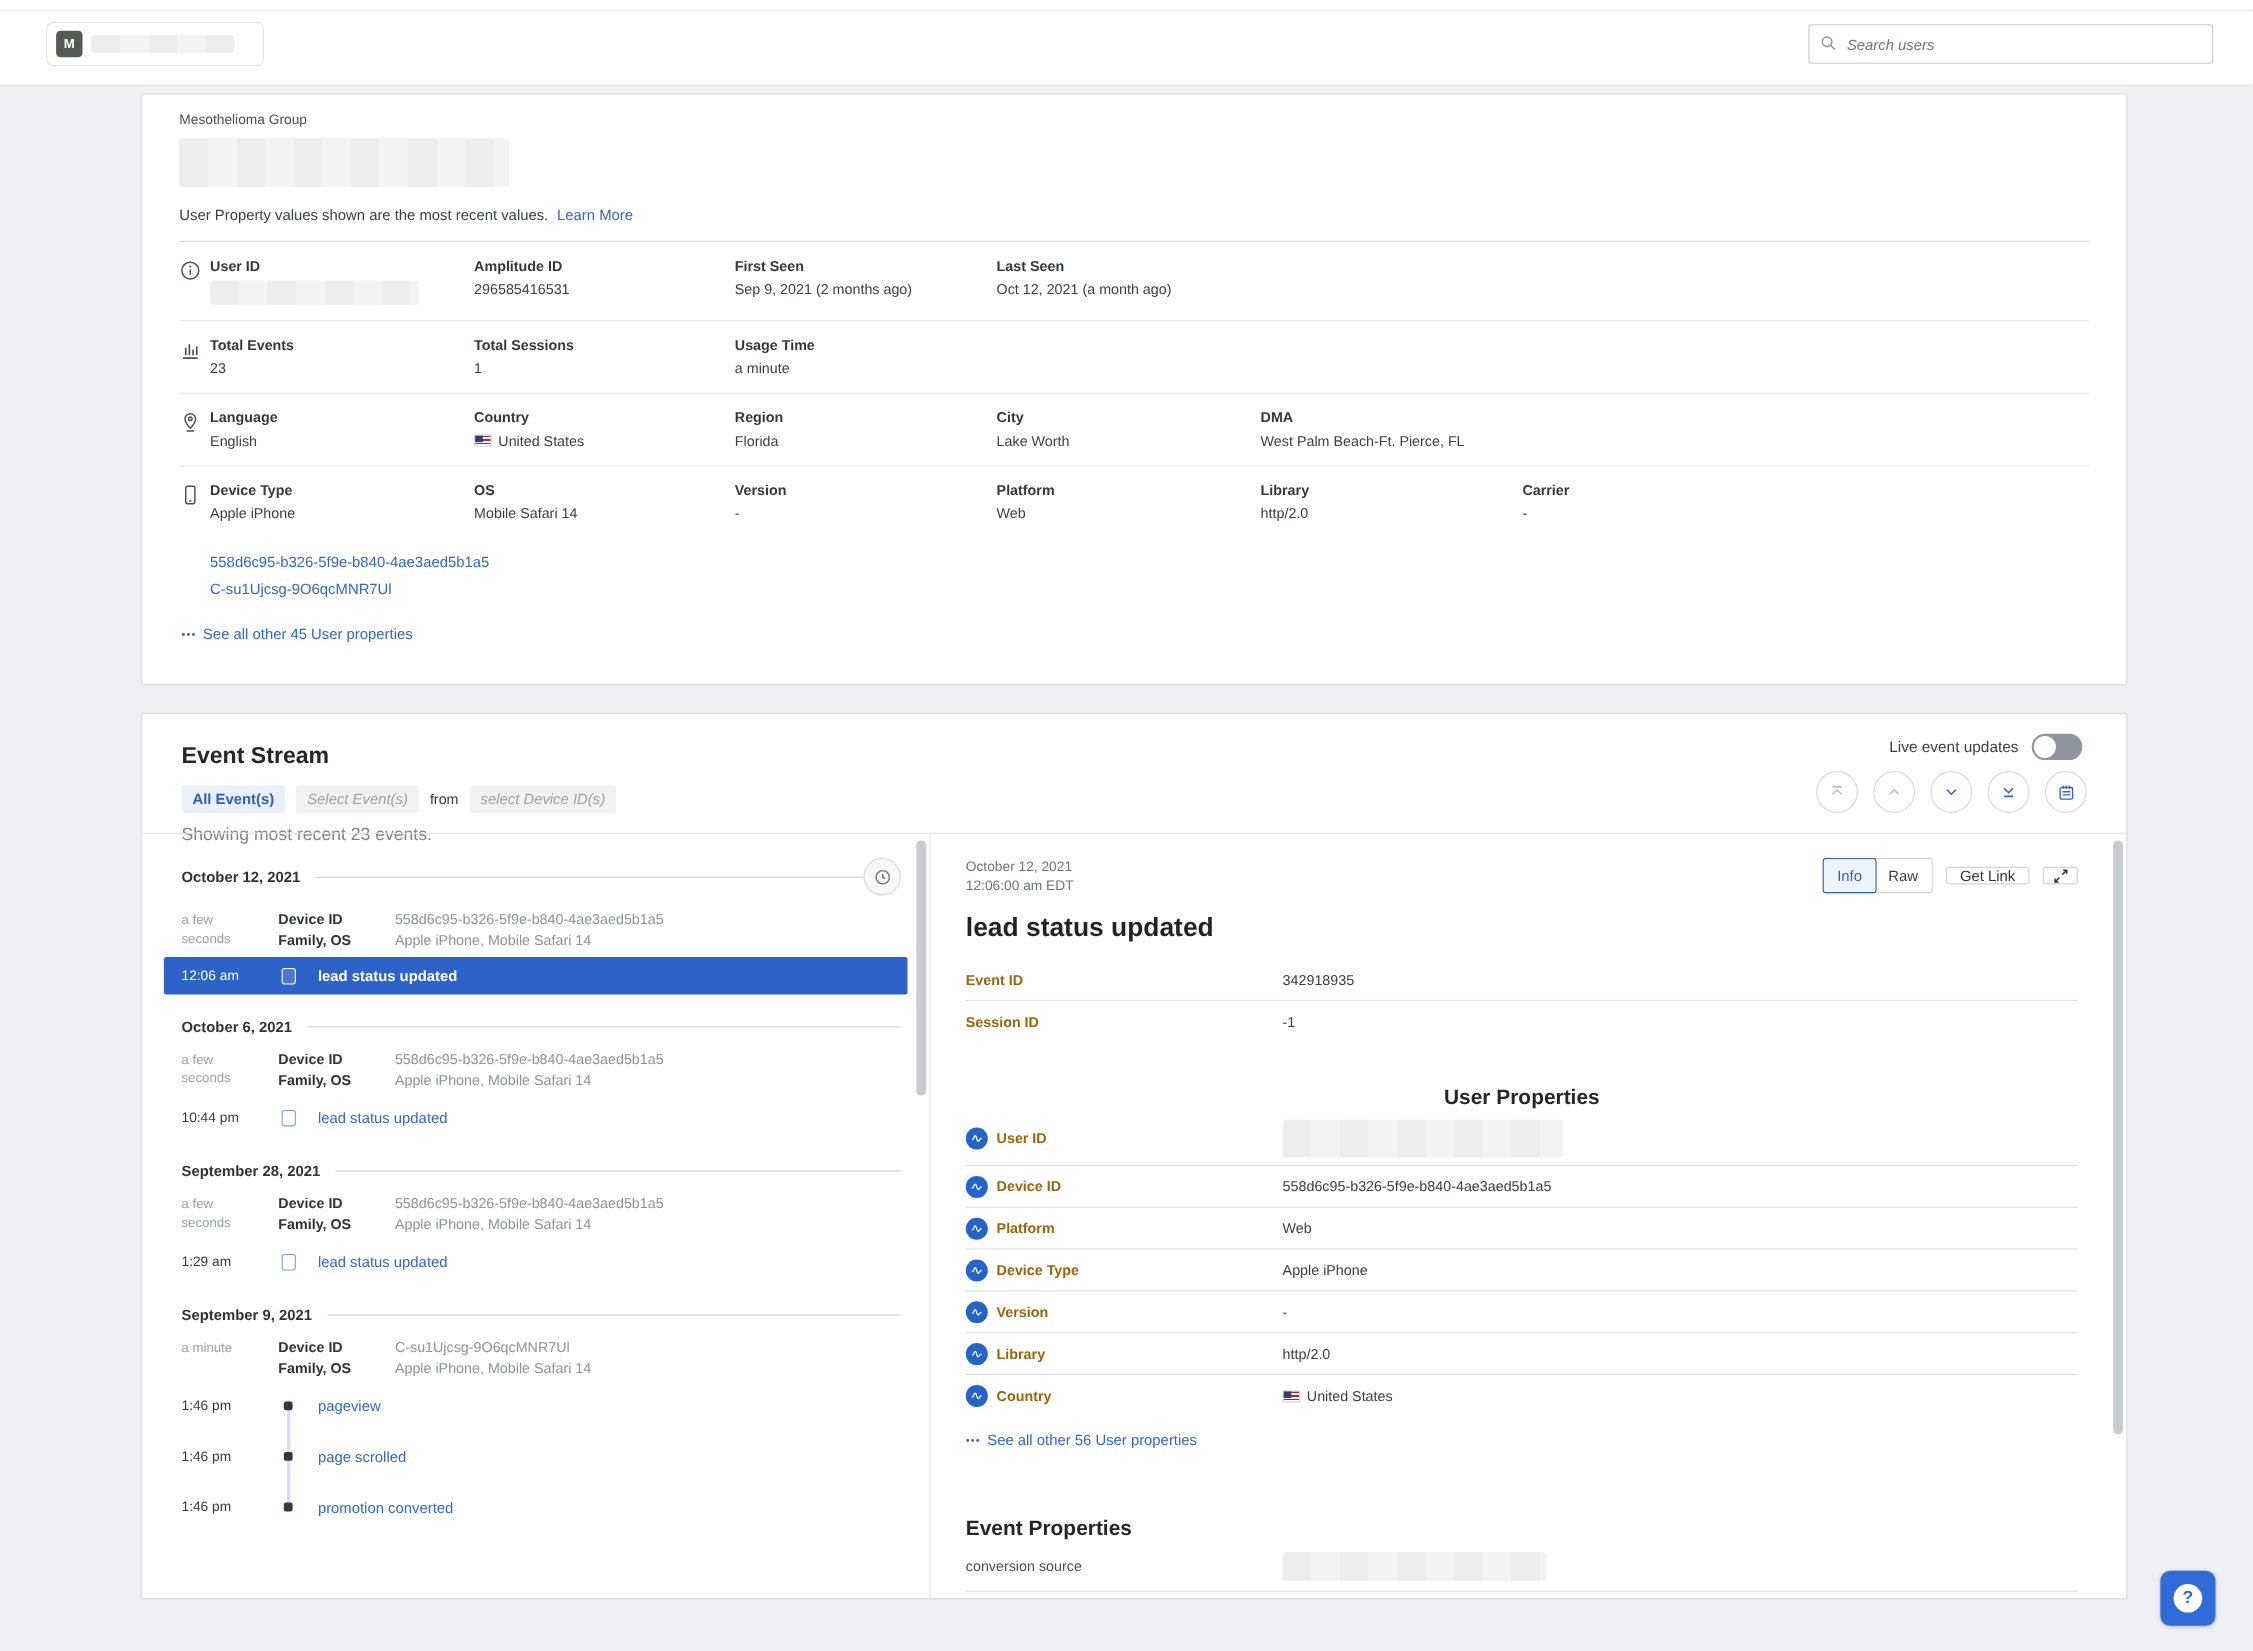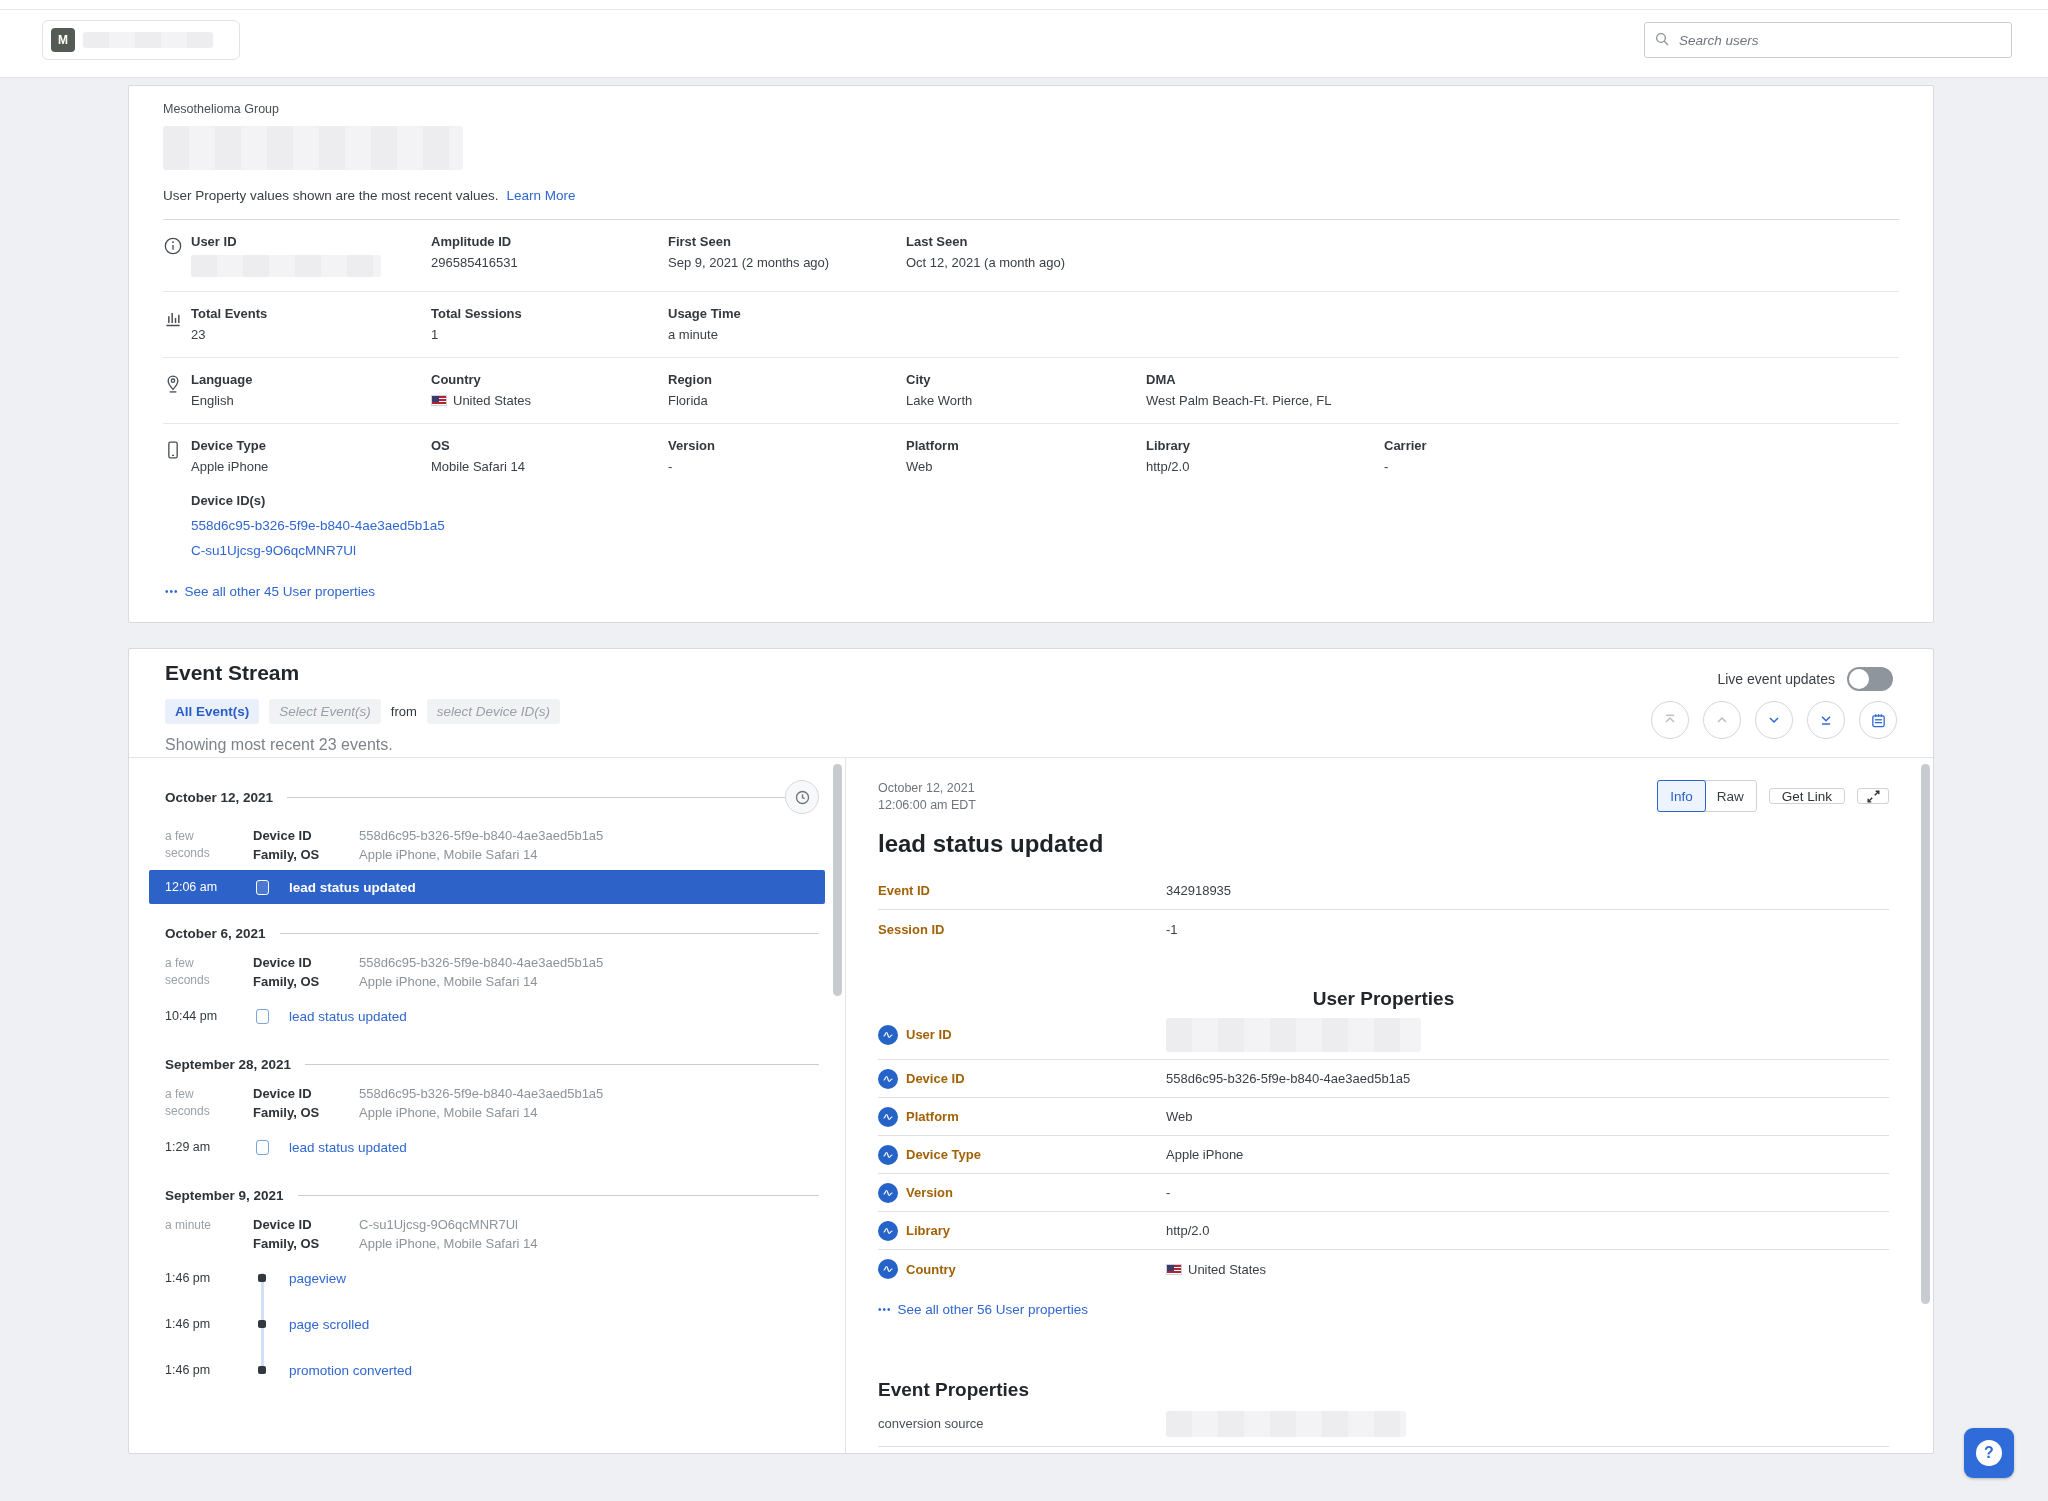--- a/index.html
+++ b/index.html
@@ -49,21 +49,21 @@
   .deviceids .plabel { font-weight:bold; color:#33383f; }
   .deviceids .did { margin-top:10px; font-size:13.5px; }
   .see-all { padding:16px 0 0 2px; font-size:13.5px; }
   .dots { letter-spacing:1px; font-size:10px; vertical-align:1px; margin-right:6px; }
 
   .flag { width:16px; height:11px; display:inline-block; position:relative; margin-right:6px; vertical-align:-1px;
     background:repeating-linear-gradient(#b22234 0 1.6px,#fff 1.6px 3.2px); border:0.5px solid #d0d3d6; }
   .flag::before { content:""; position:absolute; left:0; top:0; width:7px; height:6px; background:#3c3b6e; }
 
   
-  .stream-head { position:relative; padding:12px 36px 0 36px; height:108px; }
+  .stream-head { position:relative; padding:27px 36px 0 36px; height:108px; }
   .stream-title { font-size:21px; font-weight:bold; color:#23272c; }
   .chips { margin-top:14px; display:flex; align-items:center; gap:10px; }
   .chip { padding:5px 10px; border-radius:3px; font-size:13.5px; }
   .chip.active { background:#e9effb; color:#2a5fc6; font-weight:bold; }
   .chip.ghost { background:#f1f2f4; color:#9aa0a8; font-style:italic; }
   .chips .from { color:#33383f; font-weight:normal; }
   .showing { margin-top:12px; font-size:16px; color:#7d838b; }
   .live-row { position:absolute; right:40px; top:18px; display:flex; align-items:center; gap:12px; }
   .live-label { font-size:14px; color:#3b4047; }
   .toggle { width:46px; height:24px; border-radius:12px; background:#8f959d; position:relative; cursor:pointer; }
@@ -275,21 +275,20 @@
       <div class="plabel">Library</div>
       <div class="pvalue">http/2.0</div>
     </div>
     <div class="pcell">
       <div class="plabel">Carrier</div>
       <div class="pvalue">-</div>
     </div>
   </div>
 
   <div class="deviceids">
-    <div class="plabel">Device ID(s)</div>
     <div class="did"><span class="link">558d6c95-b326-5f9e-b840-4ae3aed5b1a5</span></div>
     <div class="did"><span class="link">C-su1Ujcsg-9O6qcMNR7Ul</span></div>
   </div>
 
   <div class="see-all">
     <span class="link"><span class="dots">•••</span><span>See all other 45 User properties</span></span>
   </div>
 </div>
 
 <div class="card stream">

